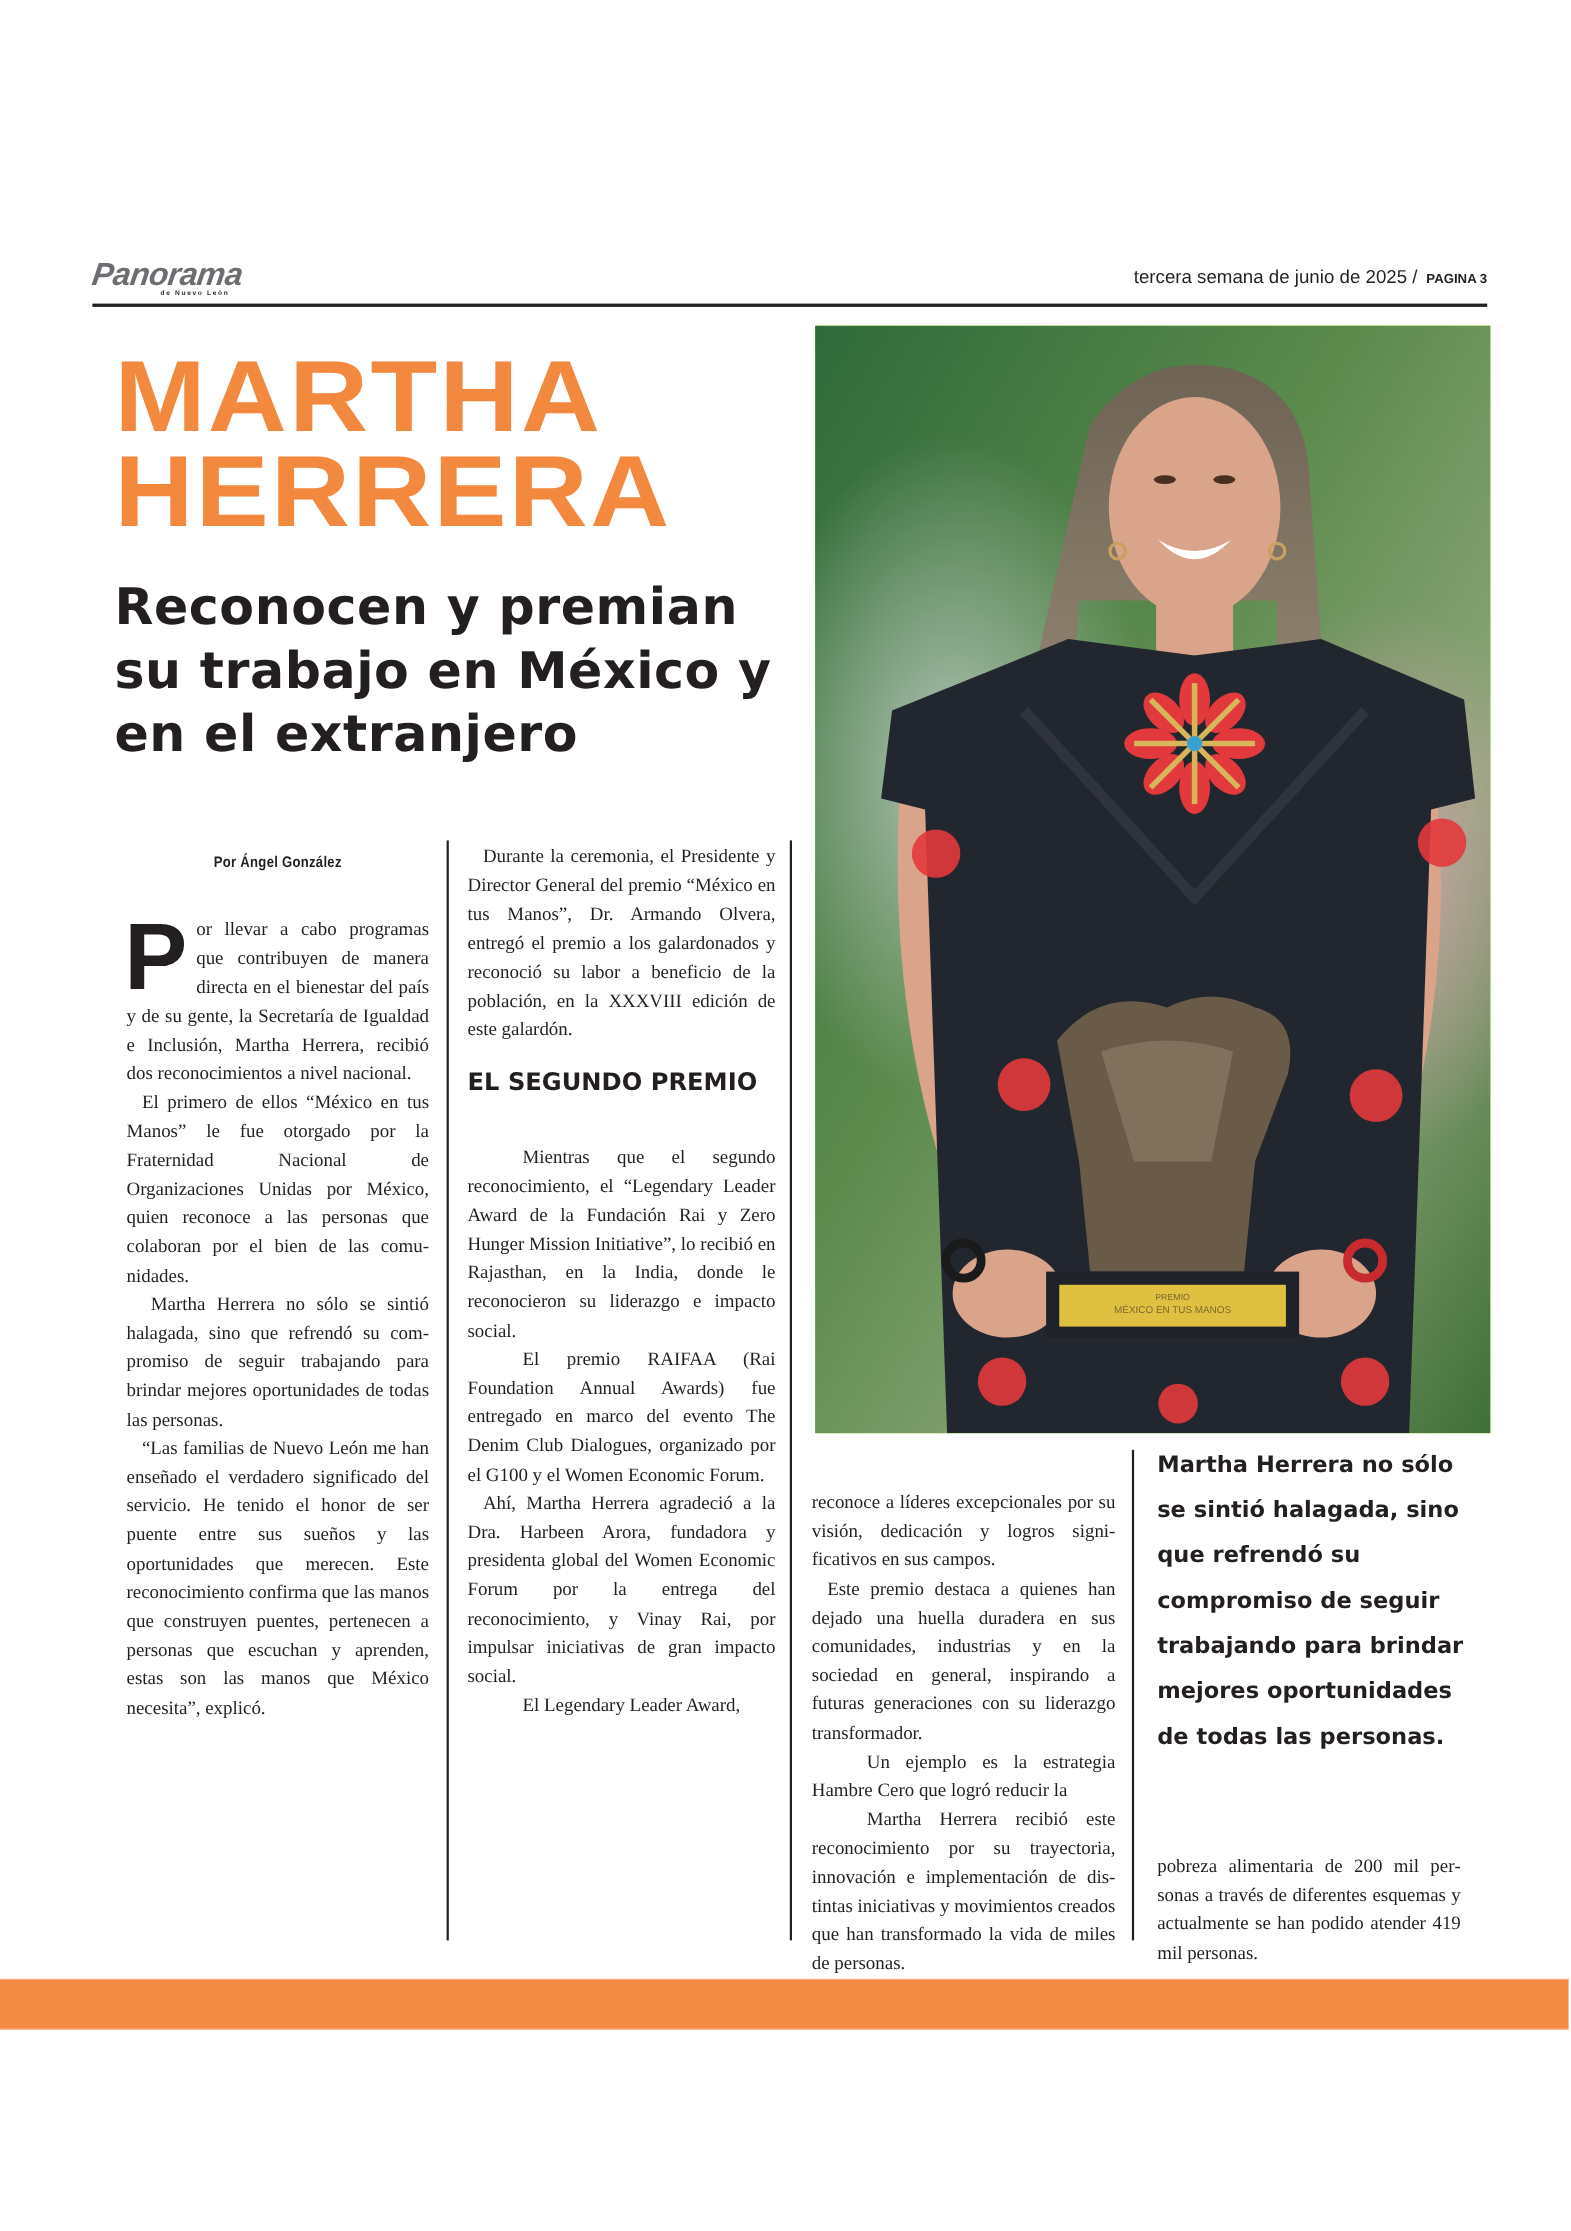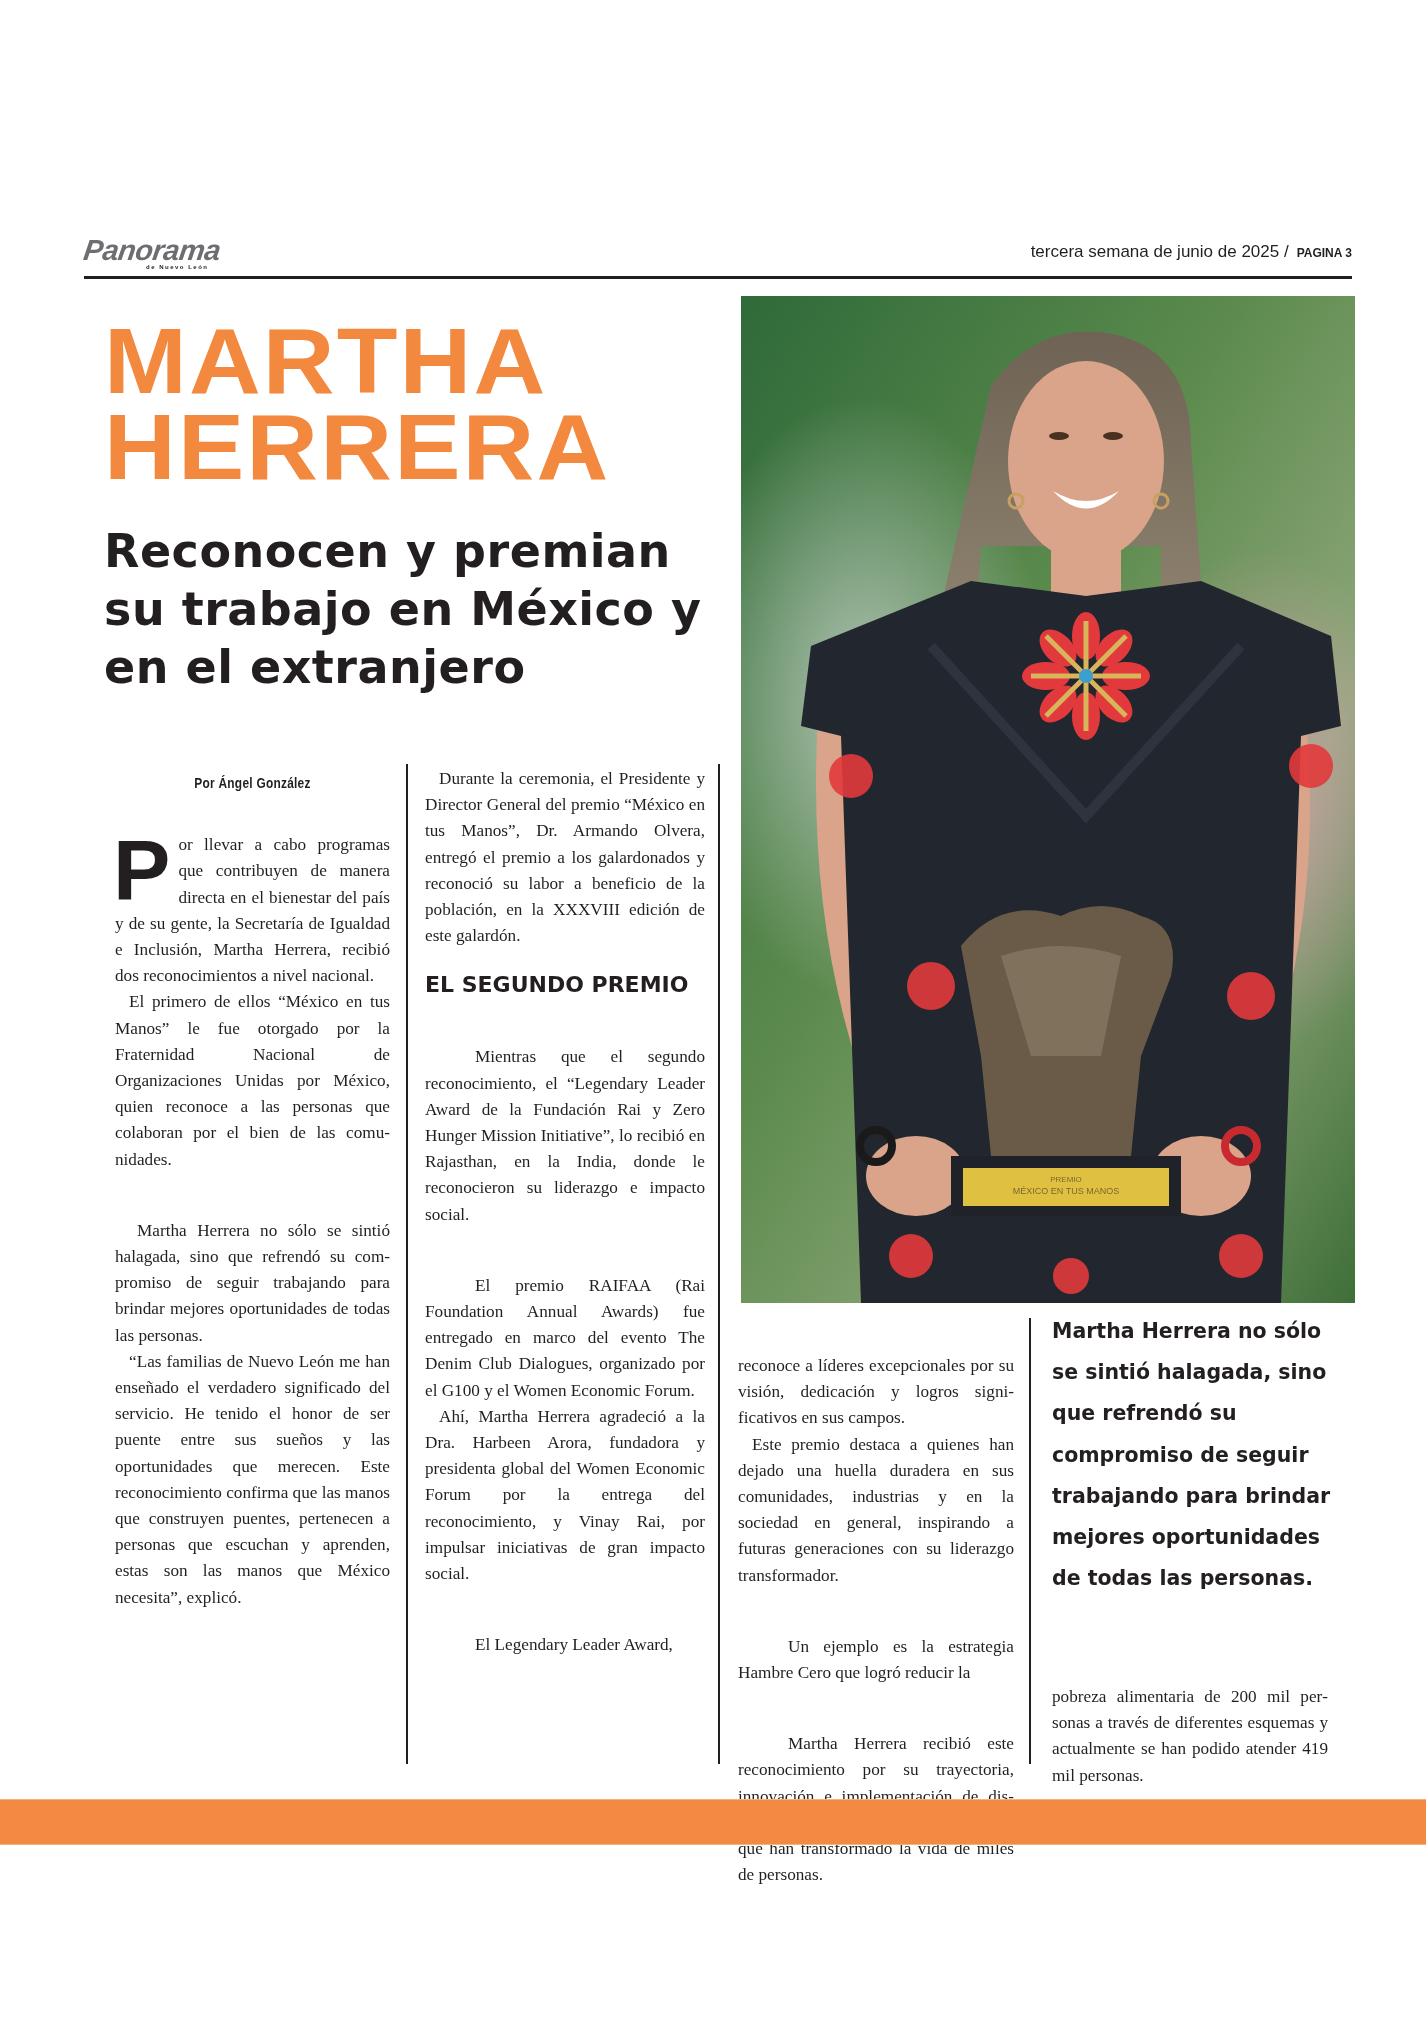--- a/index.html
+++ b/index.html
@@ -14,21 +14,21 @@
   .rule-top { position: absolute; left: 84px; top: 276px; width: 1268px; height: 3px; background: #231f20; }
 
   .headline { position: absolute; left: 104px; top: 318px; margin: 0; font-family: "Liberation Sans", sans-serif; font-weight: 900; font-size: 92px; line-height: 86px; color: #f3883f; letter-spacing: 2px; transform: scaleX(1.08); transform-origin: left top; }
   .subhead { position: absolute; left: 104px; top: 522px; margin: 0; font-family: "DejaVu Sans", sans-serif; font-weight: bold; font-size: 46px; line-height: 58px; color: #231f20; letter-spacing: 0.5px; width: 640px; }
 
   .photo { position: absolute; left: 741px; top: 296px; width: 614px; height: 1007px; overflow: hidden; background: #84cc16; }
   .photo svg { display: block; }
 
   .col { position: absolute; font-size: 17.2px; line-height: 26.2px; text-align: justify; hyphens: manual; }
   .col p { margin: 0; text-indent: 14px; }
-  .col p.indent-lg { text-indent: 50px; margin-top: 45px; }
+  .col p.indent-lg { text-indent: 50px; }
   .col p.no-indent { text-indent: 0; margin-top: 32px; }
   .col1 { left: 115px; top: 770px; width: 275px; }
   .col2 { left: 425px; top: 766px; width: 280px; }
   .col3 { left: 738px; top: 1321px; width: 276px; }
   .col4 { left: 1052px; top: 1652px; width: 276px; }
 
   .byline { font-family: "Liberation Sans", sans-serif; font-weight: bold; font-size: 14px; text-align: center; margin: 0 0 36px 0; letter-spacing: 0.3px; transform: scaleX(0.85); }
   .dropcap { float: left; font-family: "Liberation Sans", sans-serif; font-weight: 900; font-size: 86px; line-height: 68px; margin: 4px 8px 0 -2px; color: #231f20; }
 
   .section-head { font-family: "DejaVu Sans", sans-serif; font-weight: bold; font-size: 22px; line-height: 28px; margin: 22px 0 40px 0; text-indent: 0; color: #231f20; }

